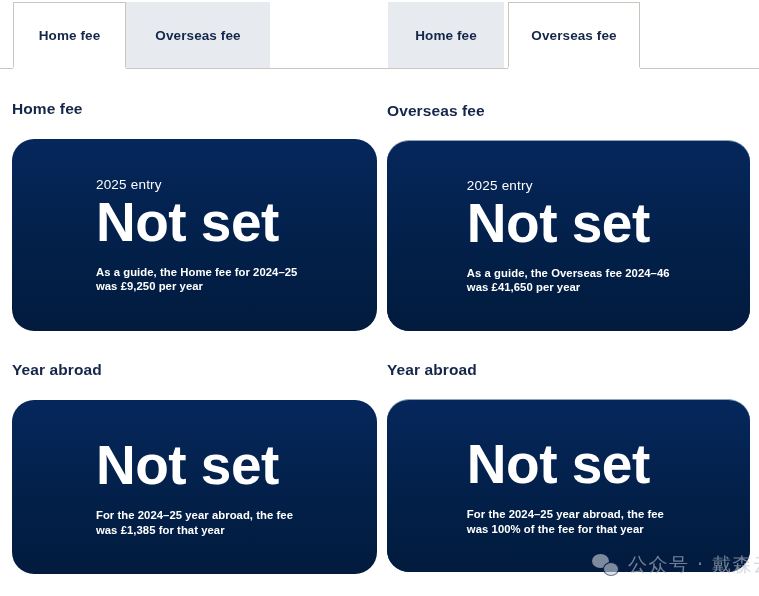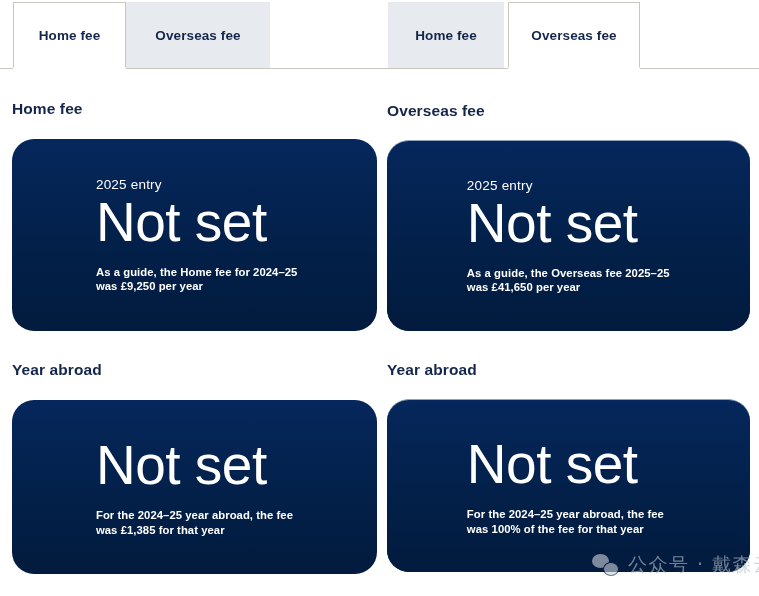--- a/index.html
+++ b/index.html
@@ -117,21 +117,21 @@
 
   .entry-year {
     font-size: 13.5px;
     color: #ffffff;
     margin-bottom: 2px;
     letter-spacing: .2px;
   }
   .fee-value {
     font-size: 55px;
     line-height: 1.02;
-    font-weight: 400;
+    font-weight: 700;
     color: #ffffff;
     letter-spacing: -0.5px;
     margin: 0;
   }
   .fee-note {
     font-size: 11.3px;
     font-weight: bold;
     color: #ffffff;
     line-height: 1.28;
     margin-top: 15px;
@@ -244,21 +244,21 @@
   <div class="panel right">
 
     <div style="height:50px;display:flex;align-items:flex-end;">
       <h2 class="section-title">Overseas fee</h2>
     </div>
 
     <div class="fee-card" id="card-overseas">
       <div class="card-inner">
         <div class="entry-year">2025 entry</div>
         <div class="fee-value">Not set</div>
-        <div class="fee-note">As a guide, the Overseas fee 2025–25
+        <div class="fee-note">As a guide, the Overseas fee 2024–46
 was £41,650 per year</div>
       </div>
     </div>
 
     <div class="ya-title-right" style="height:30px;display:flex;align-items:flex-end;">
       <h2 class="section-title">Year abroad</h2>
     </div>
 
     <div class="fee-card" id="card-ya-right">
       <div class="card-inner">

